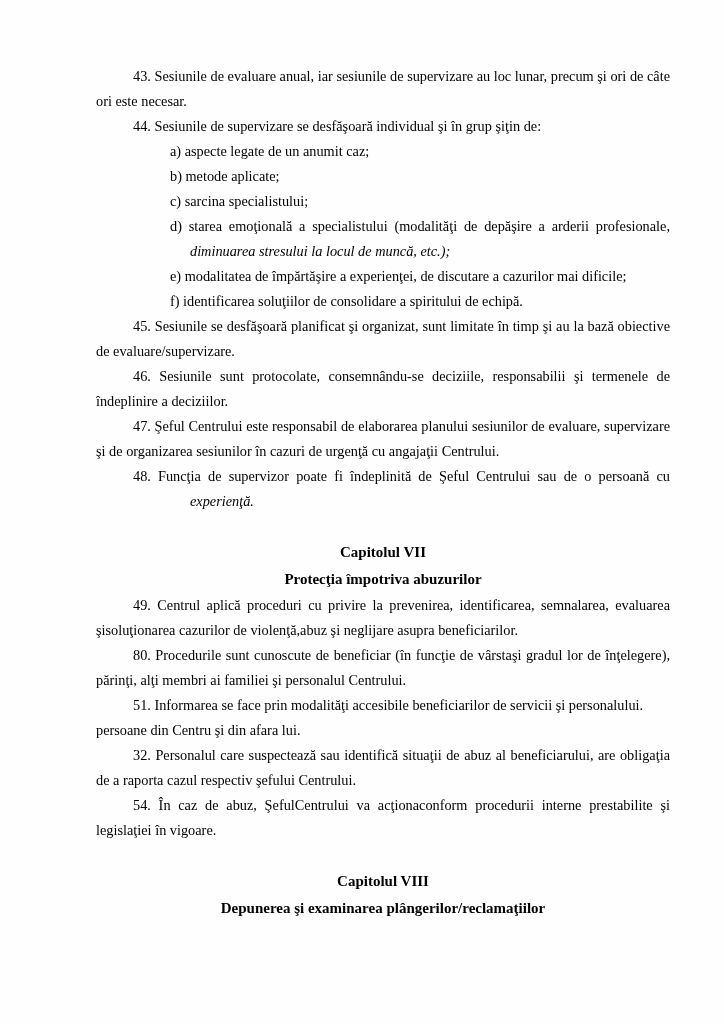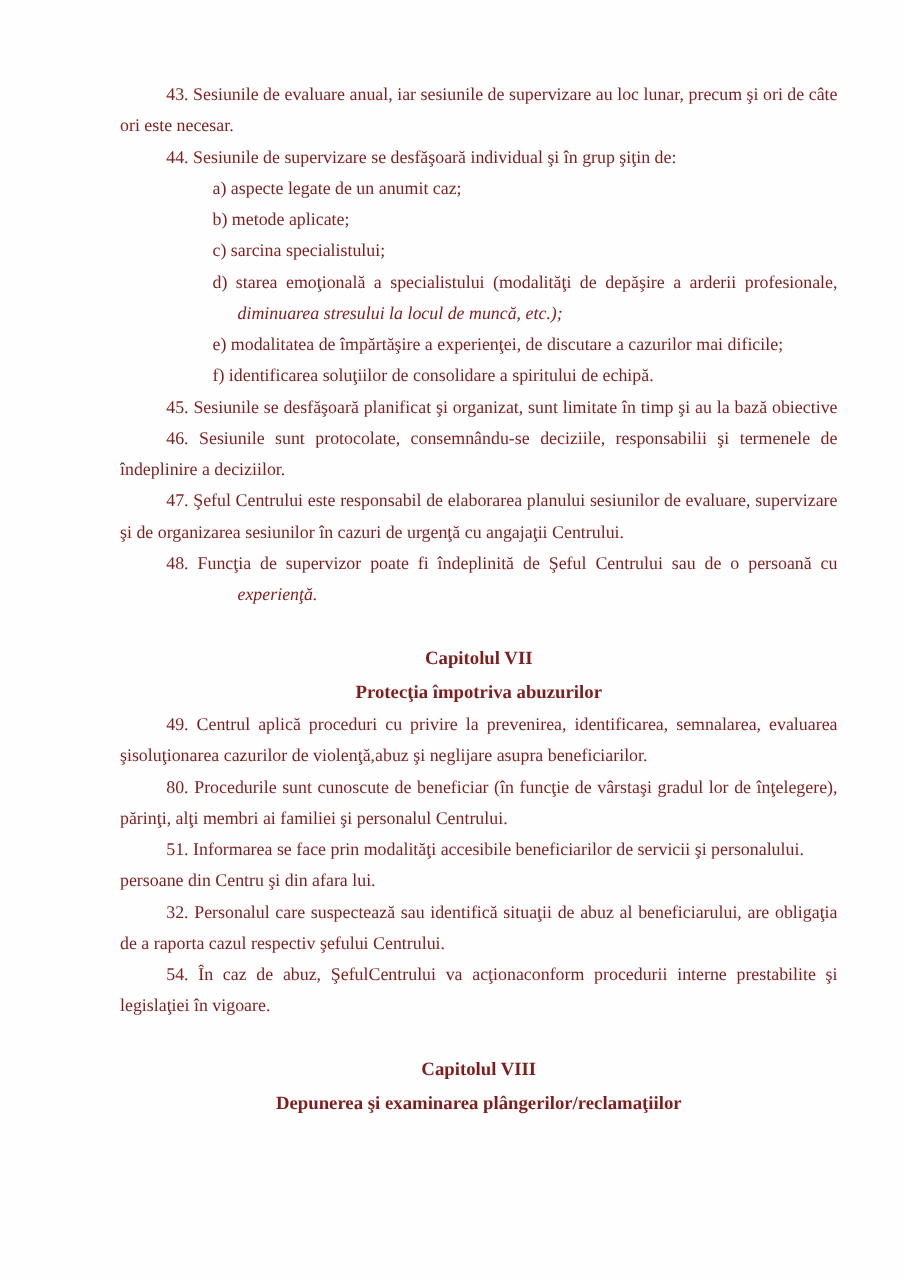--- a/index.html
+++ b/index.html
@@ -43,33 +43,34 @@
     height: 27px;
     line-height: 27px;
     font-weight: bold;
     font-size: 15px;
     text-align: center;
   }
 </style>
 </head>
 <body>
 
-<div class="page" style="background: rgb(254, 254, 254); color: #7f1d1d;">
+<div class="page" style="background: rgb(254, 254, 254); color: #000000;">
   <div class="text-block">
       <div class="line ind-first justify">43. Sesiunile de evaluare anual, iar sesiunile de supervizare au loc lunar, precum şi ori de câte</div>
       <div class="line ind-none">ori este necesar.</div>
       <div class="line ind-first">44. Sesiunile de supervizare se desfăşoară individual şi în grup şiţin de:</div>
       <div class="line ind-list">a)  aspecte legate de un anumit caz;</div>
       <div class="line ind-list">b)  metode aplicate;</div>
       <div class="line ind-list">c)  sarcina specialistului;</div>
       <div class="line ind-list justify">d) starea emoţională a specialistului (modalităţi de depăşire a arderii profesionale,</div>
       <div class="line ind-list-cont">diminuarea stresului la locul de muncă, etc.);</div>
       <div class="line ind-list">e)  modalitatea de împărtăşire a experienţei, de discutare a cazurilor mai dificile;</div>
       <div class="line ind-list">f)  identificarea soluţiilor de consolidare a spiritului de echipă.</div>
       <div class="line ind-first justify">45. Sesiunile se desfăşoară planificat şi organizat, sunt limitate în timp şi au la bază obiective</div>
+      <div class="line ind-none">de evaluare/supervizare.</div>
       <div class="line ind-first justify">46. Sesiunile sunt protocolate, consemnându-se deciziile, responsabilii şi termenele de</div>
       <div class="line ind-none">îndeplinire a deciziilor.</div>
       <div class="line ind-first justify">47. Şeful Centrului este responsabil de elaborarea planului sesiunilor de evaluare, supervizare</div>
       <div class="line ind-none">şi de organizarea sesiunilor în cazuri de urgenţă cu angajaţii Centrului.</div>
       <div class="line ind-first justify">48. Funcţia de supervizor poate fi îndeplinită de Şeful Centrului sau de o persoană cu</div>
       <div class="line ind-list-cont">experienţă.</div>
       <div class="line spacer"></div>
       <div class="line ind-center heading">Capitolul VII</div>
       <div class="line ind-center heading">Protecţia împotriva abuzurilor</div>
       <div class="line ind-first justify">49. Centrul aplică proceduri cu privire la prevenirea, identificarea, semnalarea, evaluarea</div>

